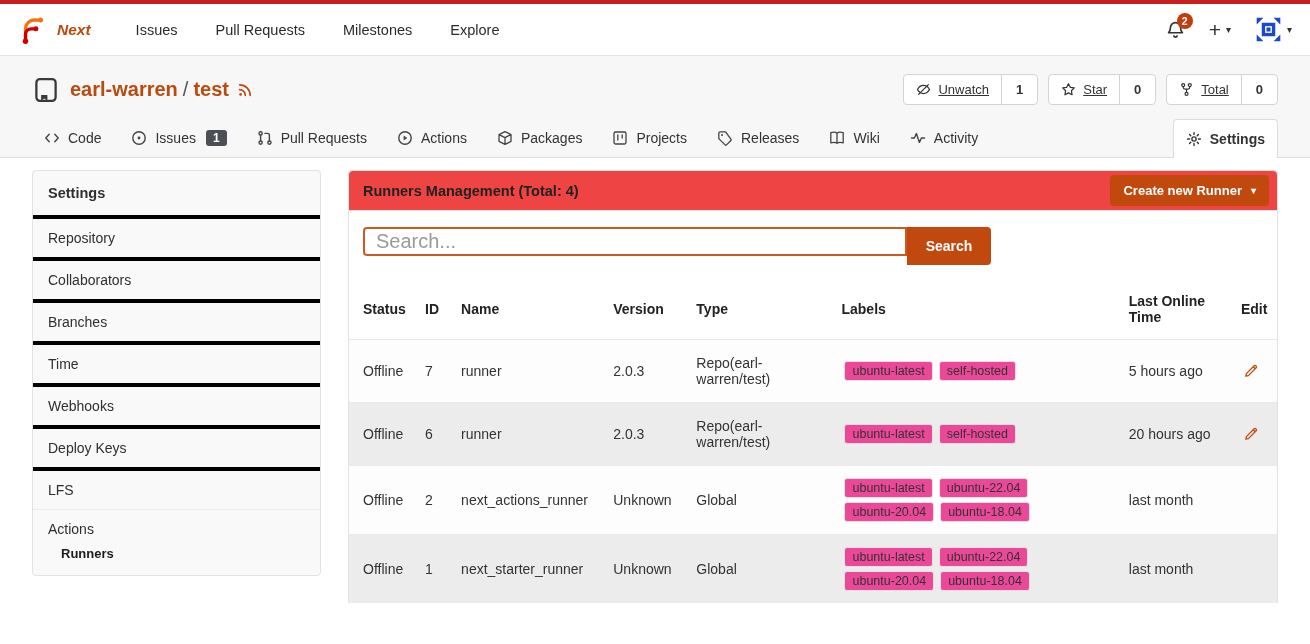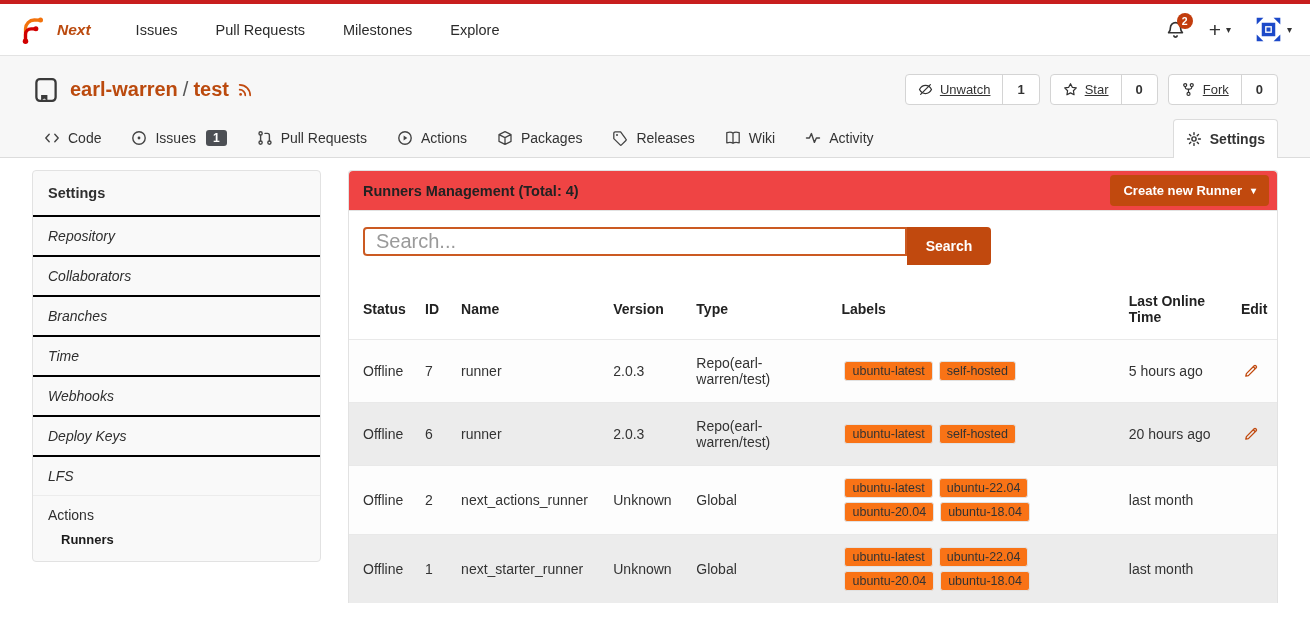--- a/index.html
+++ b/index.html
@@ -48,21 +48,21 @@
   .tab-badge { background:#4c4f54; color:#fff; font-size:12px; font-weight:600;
     border-radius:3px; padding:1px 7px; margin-left:2px; }
 
   
   .content { display:flex; align-items:flex-start; gap:27px; padding:12px 32px 0; background:#fff; }
 
   
   .sidebar { width:289px; background:#f9f9f9; border:1px solid #e2e2e2; border-radius:4px;
     font-size:14px; color:#2f2f2f; }
   .sidebar-header { font-weight:700; font-size:14.5px; padding:14px 15px; }
-  .sidebar-item { padding:11px 15px; border-top:2px solid #000000; cursor:pointer;font-style:italic; }
+  .sidebar-item { padding:11px 15px; border-top:4px solid #000000; cursor:pointer; }
   .sidebar-group { border-top:1px solid #ececec; padding:11px 15px 14px; }
   .sidebar-group-label { cursor:pointer; }
   .sidebar-sub { margin-top:9px; padding-left:13px; display:flex; flex-direction:column; gap:9px; font-size:13px; }
   .sidebar-sub-item { cursor:pointer; color:#8a8a8a; }
   .sidebar-sub-item.active { color:#1b1b1b; font-weight:700; }
 
   
   .main-panel { flex:1; border:1px solid #e2e2e2; border-radius:4px 4px 0 0; border-bottom:none; }
   .panel-header { display:flex; align-items:center; background:#ef4444; min-height:40px;
     padding:4px 8px 4px 14px; border-bottom:1px solid #e2e2e2; border-radius:4px 4px 0 0; }
@@ -80,21 +80,21 @@
     border-radius:0 4px 4px 0; font-size:14px; font-weight:600; cursor:pointer; font-family:inherit; }
 
   table.runners { width:100%; border-collapse:collapse; table-layout:fixed; font-size:14px; }
   th { text-align:left; font-weight:600; color:#222; padding:14px 8px; vertical-align:middle; }
   td { padding:10px 8px; vertical-align:middle; color:#333; }
   th:first-child, td:first-child { padding-left:14px; }
   tbody tr { border-top:1px solid #e9e9e9; height:63px; }
   tbody tr:nth-child(even) { background:#ececec; }
   tbody tr:nth-child(odd) { background:#fdfdfd; }
   .labels-wrap { display:flex; flex-wrap:wrap; width:208px; }
-  .chip { background:#f97316; border:1px solid #e2e2e2; border-radius:3px; padding:2px 7px;
+  .chip { background:#ec4899; border:1px solid #e2e2e2; border-radius:3px; padding:2px 7px;
     margin:2px 3px; font-size:12.5px; color:#333; white-space:nowrap; }
   .edit-btn { background:none; border:none; color:#c1490e; cursor:pointer; padding:2px; }
   svg { display:block; }
 </style>
 </head>
 <body>
 
 <div class="topbar-red"></div>
 
 <div class="navbar">
@@ -195,21 +195,21 @@
       <div class="action-btn">
         <span class="lbl">
           <span>
             <svg width="15" height="15" viewBox="0 0 16 16" fill="none" stroke="#333" stroke-width="1.3" stroke-linecap="round">
               <circle cx="4.5" cy="3.3" r="1.6"></circle>
                 <circle cx="11.5" cy="3.3" r="1.6"></circle>
                 <circle cx="8" cy="12.7" r="1.6"></circle>
               <path d="M4.5 5 v.7 a2 2 0 0 0 2 2 h3 a2 2 0 0 0 2 -2 V5 M8 7.7 v3.3"></path>
             </svg>
           </span>
-          <span>Fork</span>
+          <span>Total</span>
         </span>
         <span class="cnt">0</span>
       </div>
     </div>
   </div>
 
   <div class="tabs">
     <div class="tab">
       <span class="ticon">
         <svg width="16" height="16" viewBox="0 0 16 16" fill="none" stroke="#444" stroke-width="1.4" stroke-linecap="round" stroke-linejoin="round">
@@ -248,20 +248,29 @@
       </span>
       <span>Actions</span>
     </div>
     <div class="tab">
       <span class="ticon">
         <svg width="16" height="16" viewBox="0 0 16 16" fill="none" stroke="#444" stroke-width="1.3" stroke-linejoin="round">
           <path d="M8 1.6 L14 4.6 V11.4 L8 14.4 L2 11.4 V4.6 Z M2 4.6 L8 7.6 L14 4.6 M8 7.6 V14.4"></path>
         </svg>
       </span>
       <span>Packages</span>
+    </div>
+    <div class="tab">
+      <span class="ticon">
+        <svg width="16" height="16" viewBox="0 0 16 16" fill="none" stroke="#444" stroke-width="1.3" stroke-linecap="round">
+          <rect x="2" y="2" width="12" height="12" rx="1.5"></rect>
+          <path d="M5.8 4.8 V10 M10.2 4.8 V8"></path>
+        </svg>
+      </span>
+      <span>Projects</span>
     </div>
     <div class="tab">
       <span class="ticon">
         <svg width="16" height="16" viewBox="0 0 16 16" fill="none" stroke="#444" stroke-width="1.3" stroke-linejoin="round">
           <path d="M8.6 1.8 H3.2 a1.4 1.4 0 0 0 -1.4 1.4 v5.4 l6.3 6.3 a1 1 0 0 0 1.4 0 l4.4 -4.4 a1 1 0 0 0 0 -1.4 Z"></path>
           <circle cx="5" cy="5" r="1" fill="#444" stroke="none"></circle>
         </svg>
       </span>
       <span>Releases</span>
     </div>

